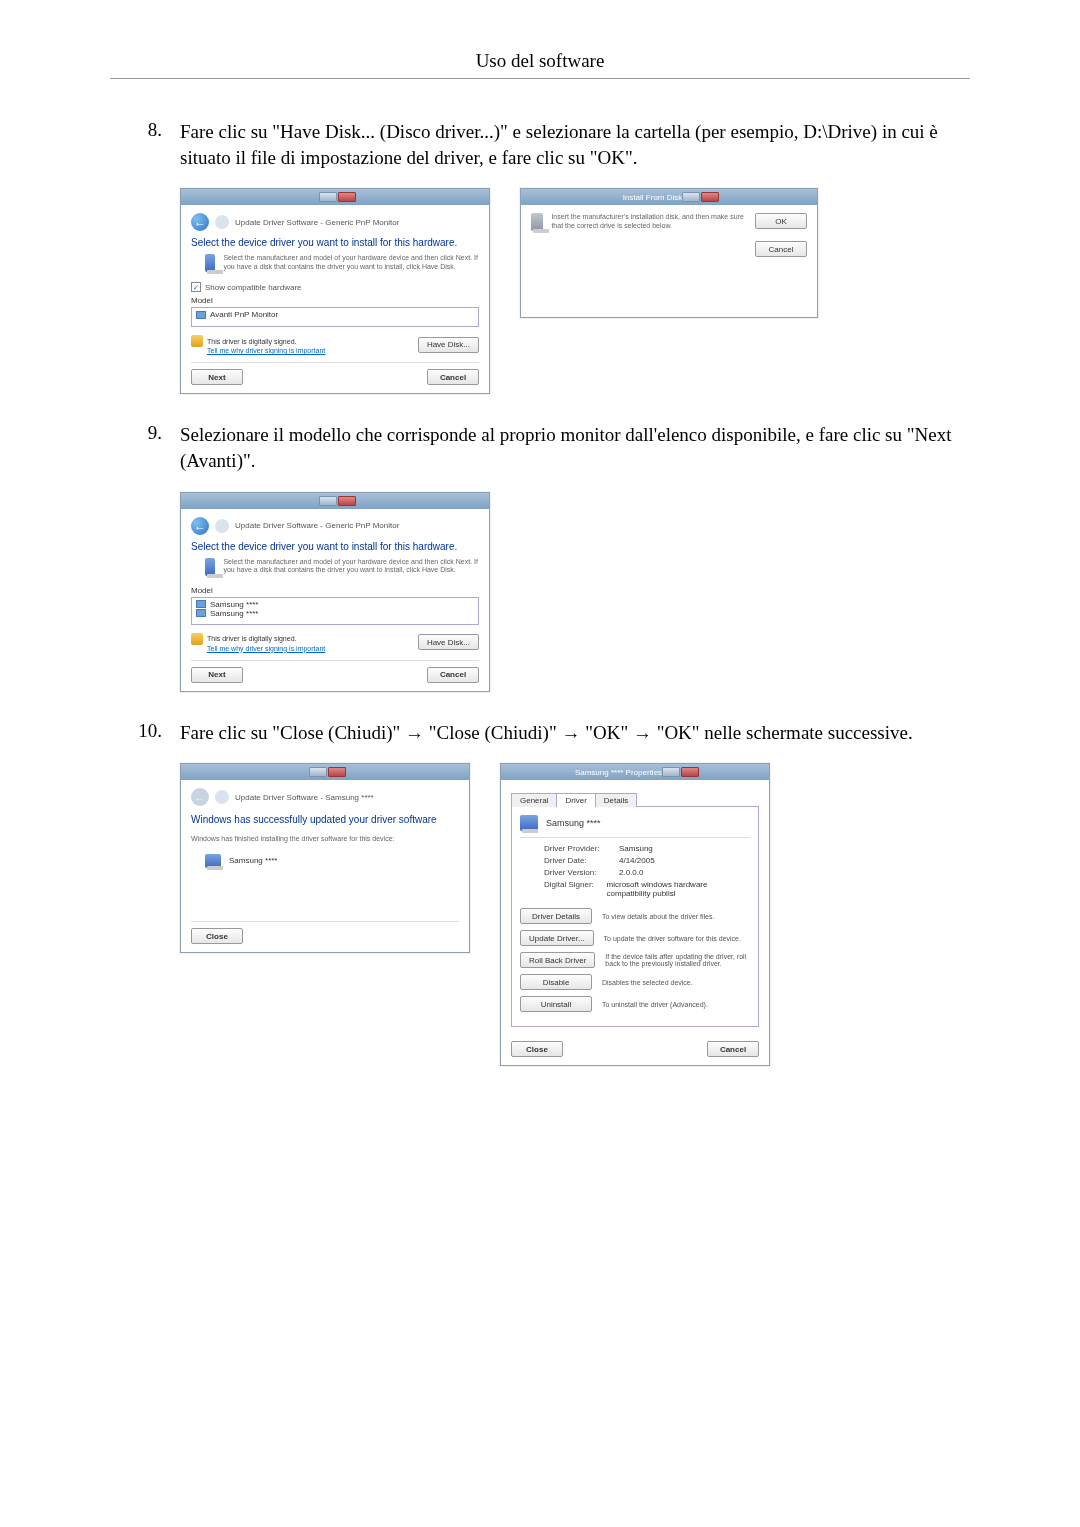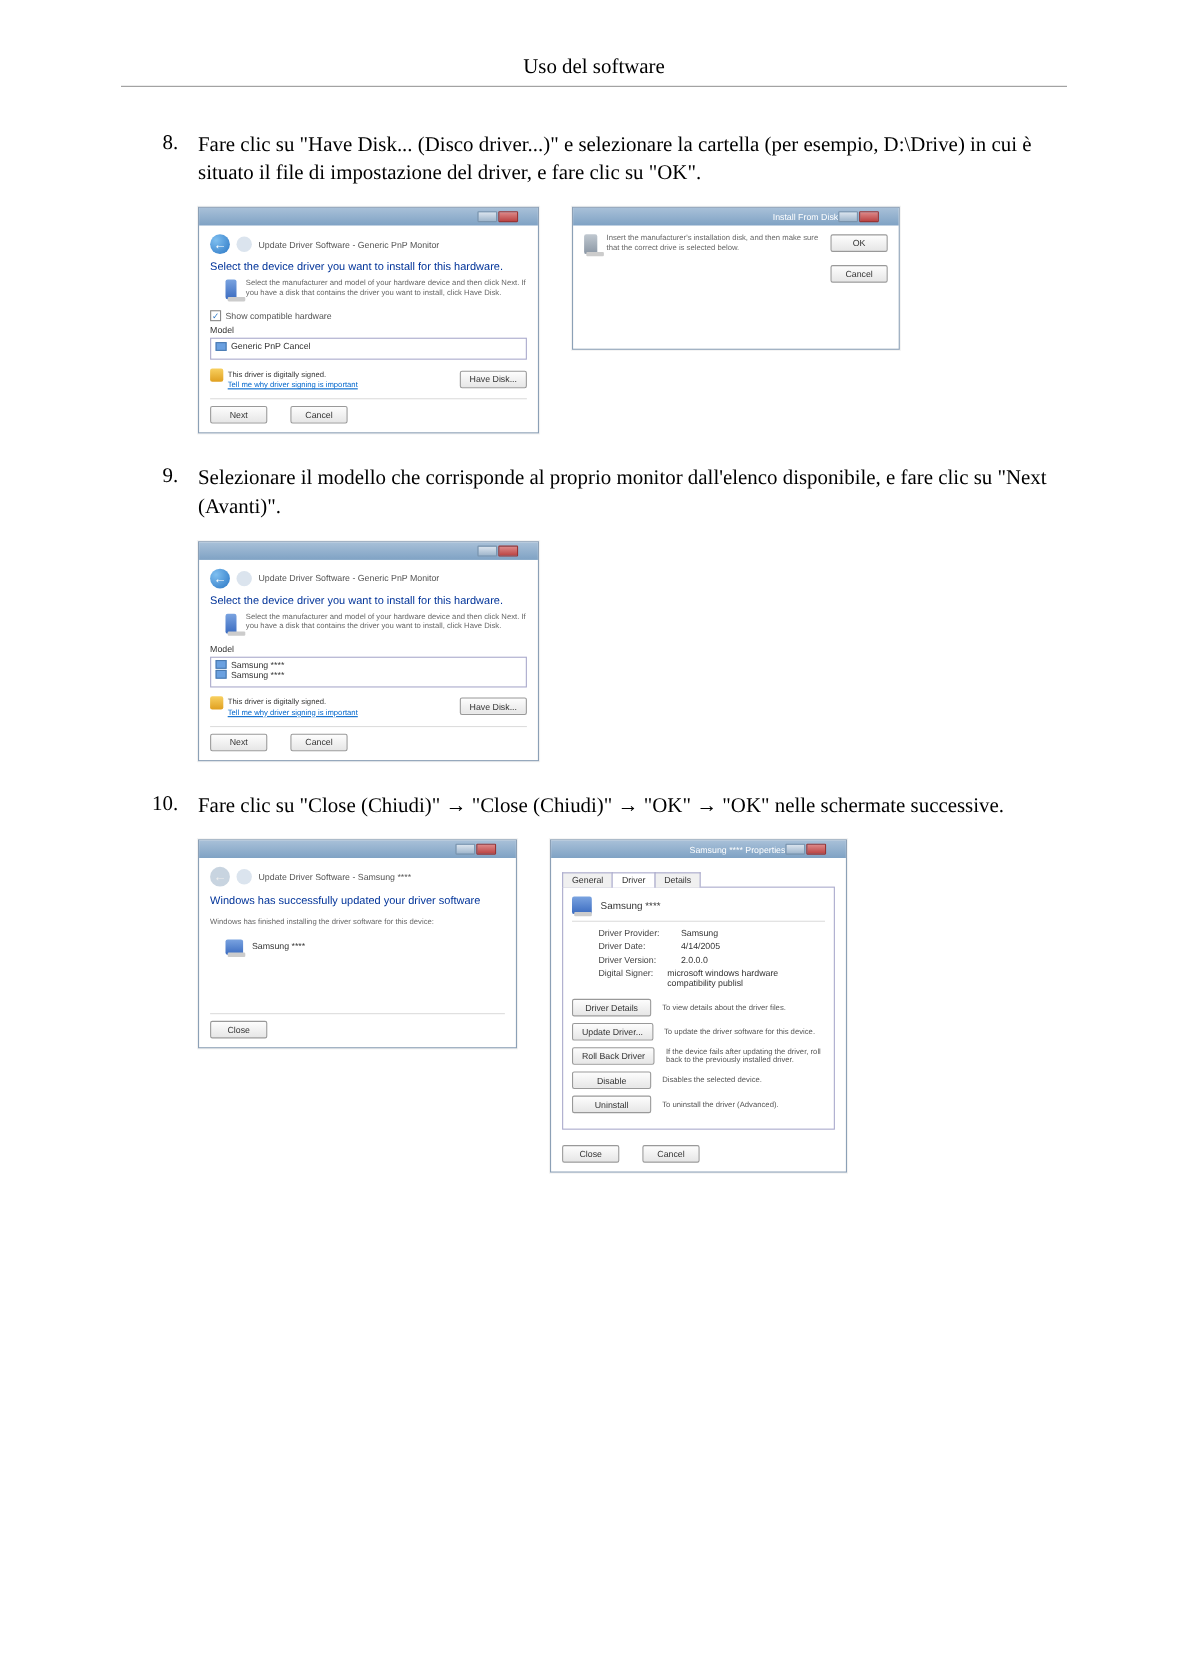--- a/index.html
+++ b/index.html
@@ -57,22 +57,22 @@
       color: #333;
       background: #fff;
       position: relative;
       box-shadow: 0 0 0 1px rgba(0,0,0,0.05);
     }
     .titlebar {
       height: 16px;
       background: linear-gradient(#a8c0d8, #7fa2c4);
       display: flex;
       align-items: center;
-      justify-content: flex-end;
-      padding: 0 18px;
+      justify-content: center;
+      padding: 0 2px;
     }
     .titlebar .t-text {
       color: #fff;
       font-size: 8px;
       padding-left: 4px;
       white-space: nowrap;
       overflow: hidden;
     }
     .titlebar .t-btns { display: flex; gap: 1px; }
     .tbtn {
@@ -147,22 +147,22 @@
     }
     .link-text { color: #0066cc; text-decoration: underline; font-size:7px; }
     .btn {
       display:inline-flex; align-items:center; justify-content:center;
       min-width: 52px; height: 16px;
       background: linear-gradient(#fdfdfd,#e6e6e6);
       border: 1px solid #999; border-radius: 2px;
       font-size: 8px; color: #333; padding: 0 8px;
     }
     .btn-row {
-      display:flex; justify-content:flex-start; gap:21px;
-      border-top: 1px solid #ddd; padding-top:6px; margin-top:8px;
+      display:flex; justify-content:space-between; gap:21px;
+      border-top: 1px solid #ddd; padding-top:6px; margin-top:8px;font-weight:bold;
     }
     .col-right-btns {
       display:flex; flex-direction:column; gap:12px; align-items:flex-end;
     }
     .field-label { font-size:8px; color:#333; margin-bottom:3px; }
     .combo {
       display:flex; align-items:center; width: 100%; height:16px;
       border:1px solid #999; background:#fff;
     }
     .combo .combo-txt { flex:1; font-size:8px; padding:0 4px; color:#333; }
@@ -234,21 +234,21 @@
           <span class="small-text">Select the manufacturer and model of your hardware device and then click Next. If you have a disk that contains the driver you want to install, click Have Disk.</span>
         </div>
         <div class="checkbox-row">
           <span class="cb">✓</span>
           <span>Show compatible hardware</span>
         </div>
         <div class="section-label">Model</div>
         <div class="list-box">
           <div class="list-item">
             <span class="mon-icon"></span>
-            <span>Generic PnP Cancel</span>
+            <span>Avanti PnP Monitor</span>
           </div>
         </div>
         <div class="signed-row">
           <div style="flex:1;">
             <div style="display:flex;align-items:center;gap:4px;">
               <span class="shield-icon"></span>
               <span>This driver is digitally signed.</span>
             </div>
             <div class="link-text" style="margin-left:16px;">Tell me why driver signing is important</div>
           </div>

